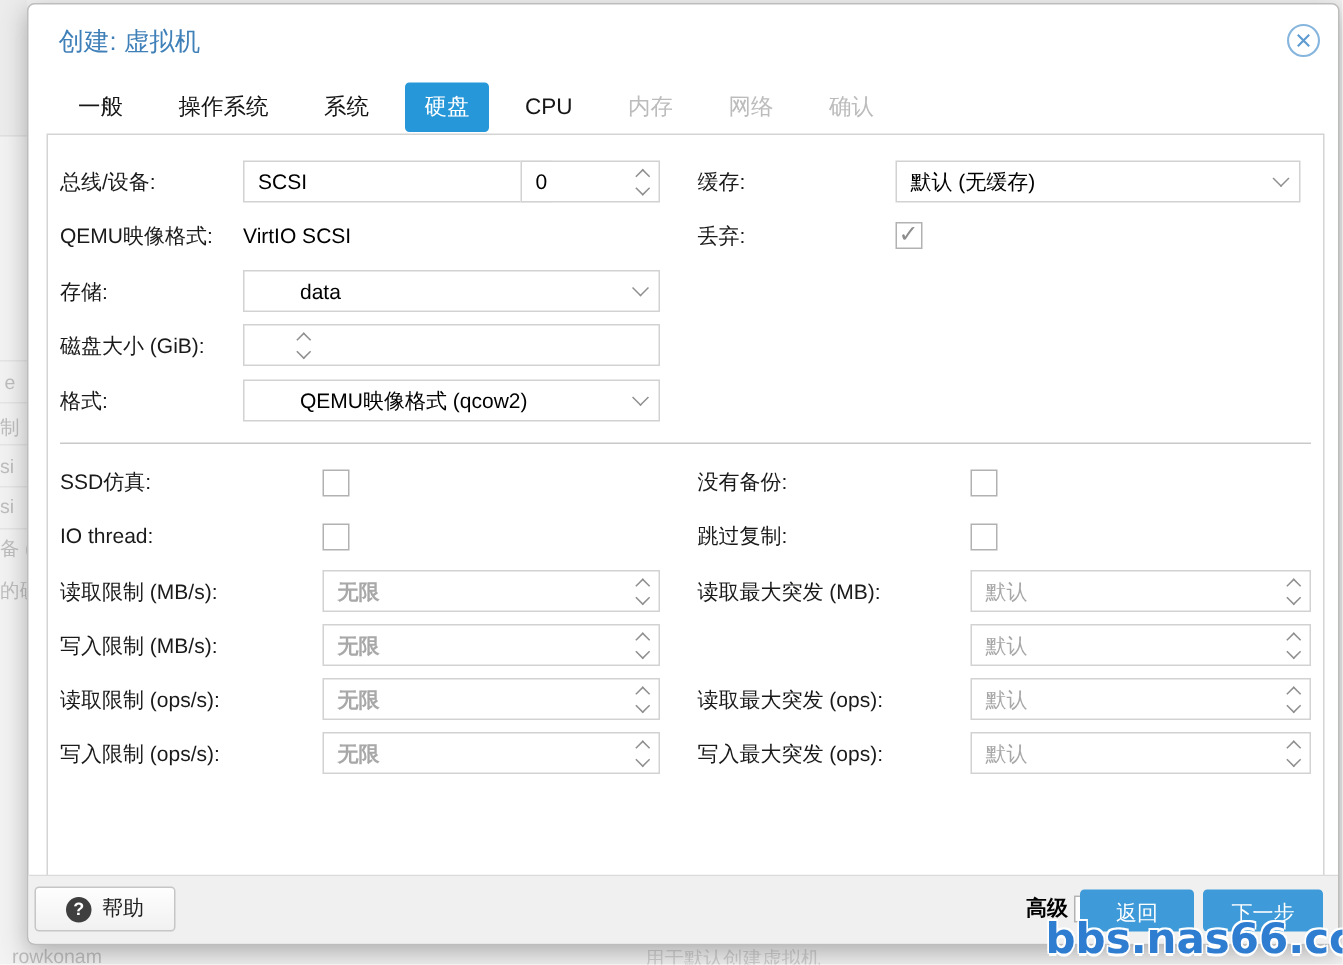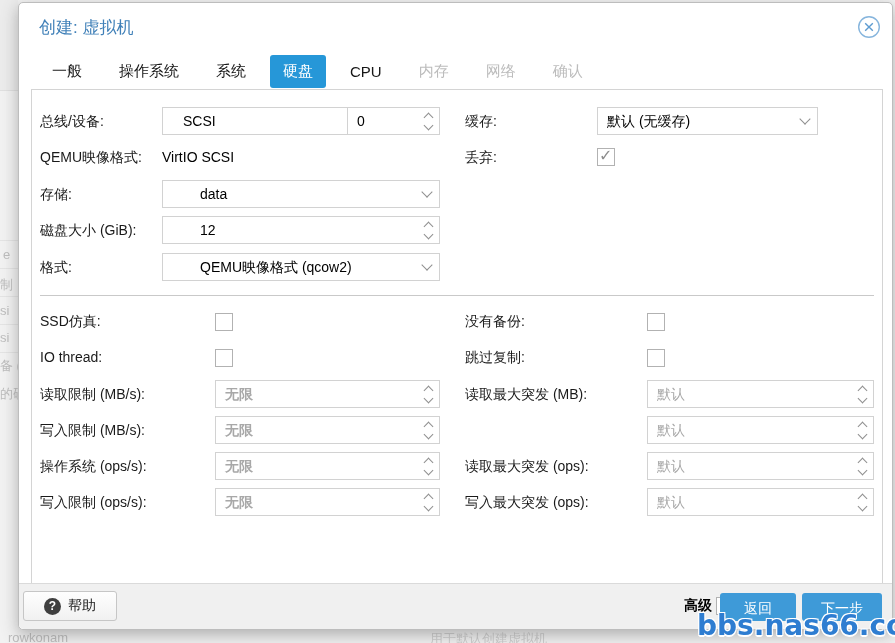--- a/index.html
+++ b/index.html
@@ -51,24 +51,24 @@
   .chev-dn-s{width:6px;height:6px;border-left:1px solid #8f8f8f;border-bottom:1px solid #8f8f8f;transform:rotate(-45deg);margin-top:-1px;}
 
   .checkbox{position:absolute;width:16px;height:16px;border:1px solid #b2b2b2;background:#fff;box-sizing:content-box;cursor:pointer;}
   .checkbox.checked::after{content:"\2713";position:absolute;left:1px;top:-3px;font-size:16px;color:#8c8c8c;font-family:"DejaVu Sans",sans-serif;}
 
   .hr{position:absolute;left:8px;width:834px;height:1px;background:#c9c9c9;}
 
   
   .c1l{left:8px;}
   .c2l{left:433px;}
-  .f-bus{left:130px;width:206px;padding-left:11px;}
+  .f-bus{left:130px;width:206px;}
   .f-busnum{left:315px;width:93px;}
   .c1f{left:130px;width:278px;padding-left:28px;}
-  .c2f{left:565px;width:221px;}
+  .c2f{left:565px;width:270px;}
   .c1f2{left:183px;width:225px;font-weight:bold;}
   .c2f2{left:615px;width:227px;}
 
   .footer{
     position:absolute;left:0;right:0;bottom:0;height:45px;
     background:#f0f0f0;border-top:1px solid #dadada;border-radius:0 0 5px 5px;
   }
   .help-btn{
     position:absolute;left:4px;top:7px;width:94px;height:30px;box-sizing:border-box;
     border:1px solid #c6c6c6;border-radius:3px;background:linear-gradient(#fefefe,#f1f1f1);
@@ -165,21 +165,20 @@
     <div class="lbl c1l" style="top:90px">存储:</div>
     <div class="field c1f" style="top:90px">
       <span class="val">data</span>
       <span class="trigger">
           <span class="chev-down"></span>
         </span>
     </div>
 
     <div class="lbl c1l" style="top:126px">磁盘大小 (GiB):</div>
     <div class="field c1f" style="top:126px">
-      <span class="val">12</span>
       <span class="spin">
           <span class="chev-up-s"></span>
           <span class="chev-dn-s"></span>
         </span>
     </div>
 
     <div class="lbl c1l" style="top:163px">格式:</div>
     <div class="field c1f" style="top:163px">
       <span class="val">QEMU映像格式 (qcow2)</span>
       <span class="trigger">
@@ -225,21 +224,21 @@
         </span>
     </div>
     <div class="field placeholder c2f2" style="top:326px">
       <span class="val">默认</span>
       <span class="spin">
           <span class="chev-up-s"></span>
           <span class="chev-dn-s"></span>
         </span>
     </div>
 
-    <div class="lbl c1l" style="top:362px">操作系统 (ops/s):</div>
+    <div class="lbl c1l" style="top:362px">读取限制 (ops/s):</div>
     <div class="field placeholder c1f2" style="top:362px">
       <span class="val">无限</span>
       <span class="spin">
           <span class="chev-up-s"></span>
           <span class="chev-dn-s"></span>
         </span>
     </div>
     <div class="lbl c2l" style="top:362px">读取最大突发 (ops):</div>
     <div class="field placeholder c2f2" style="top:362px">
       <span class="val">默认</span>

